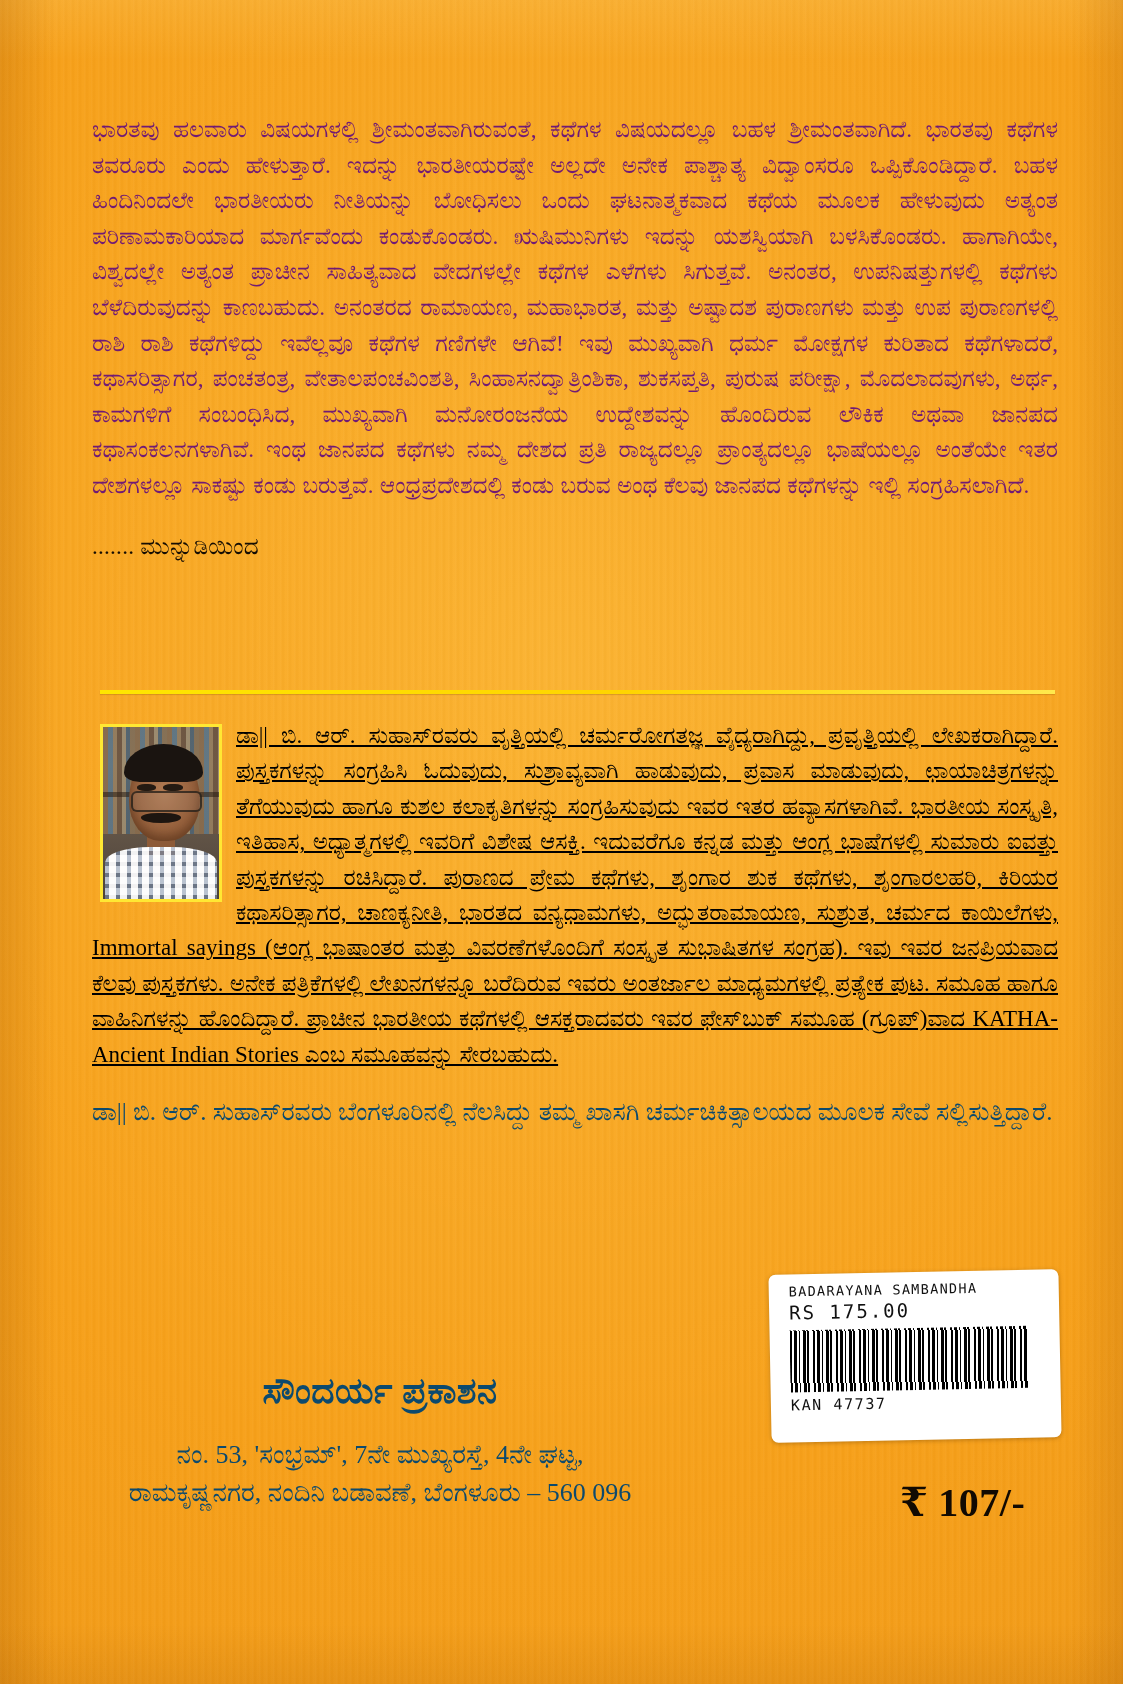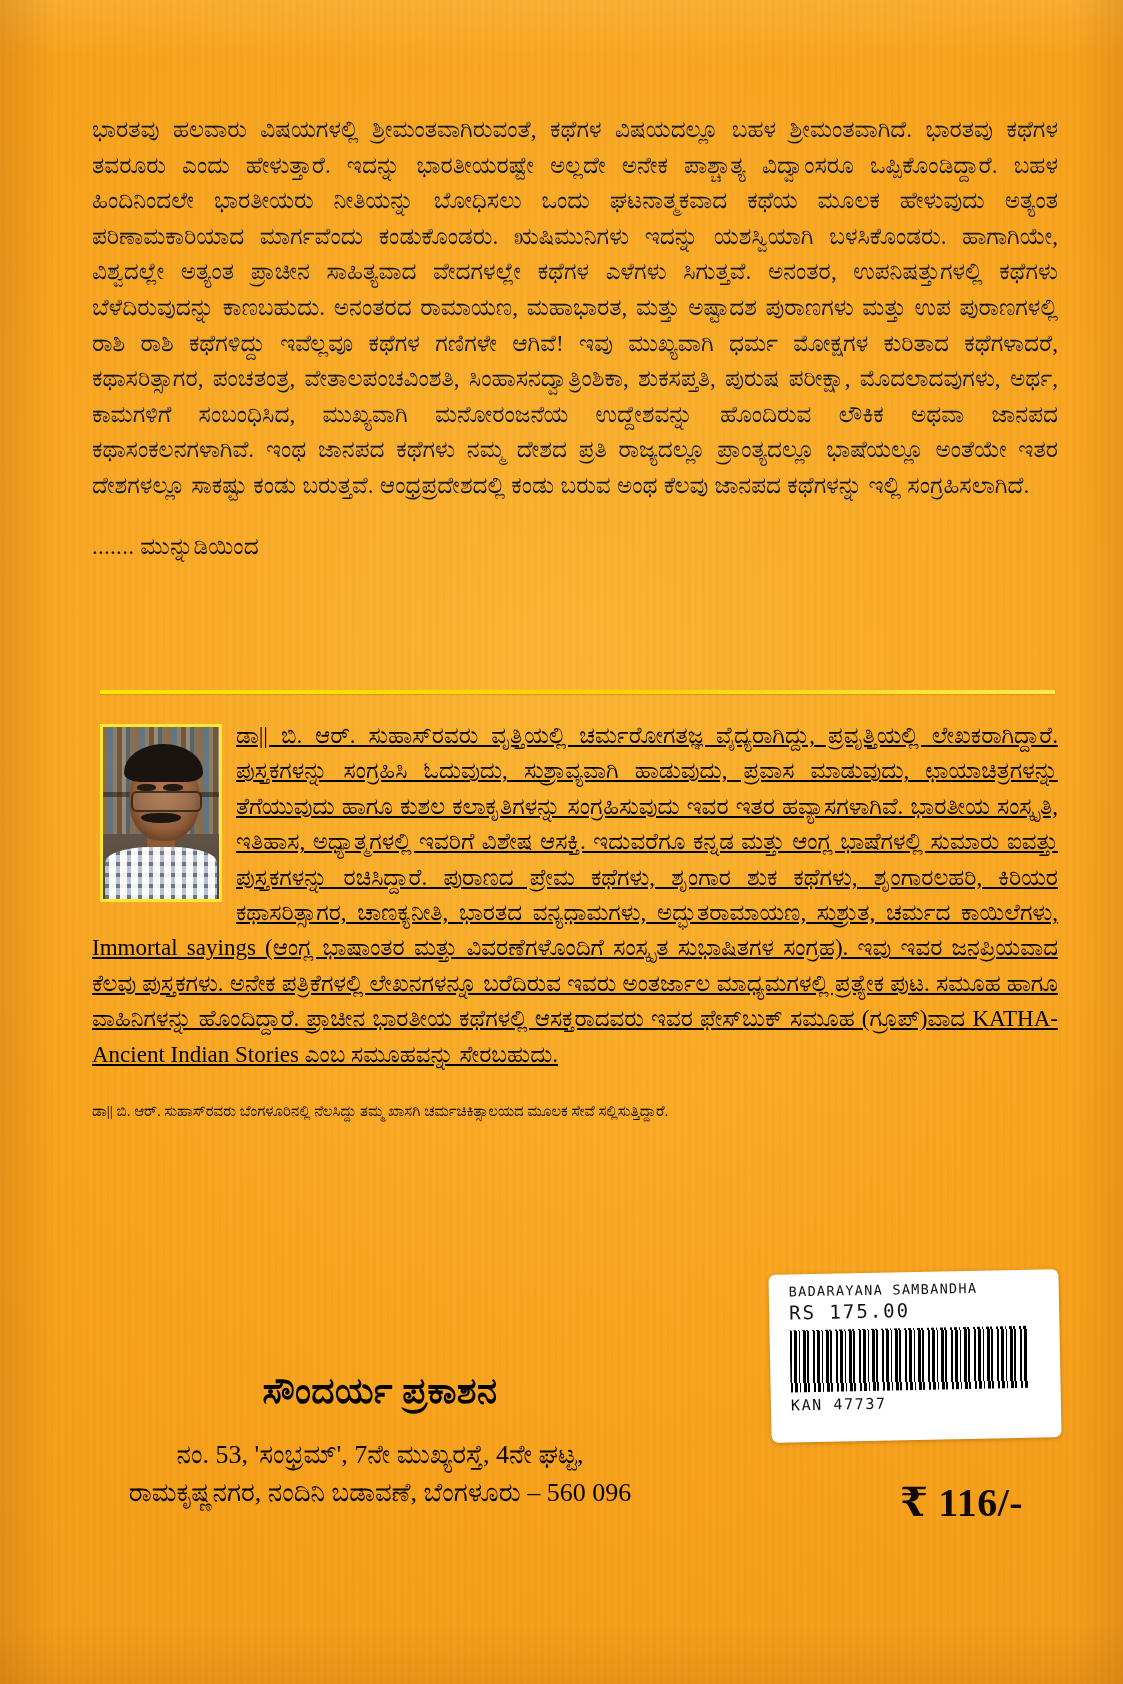--- a/index.html
+++ b/index.html
@@ -58,21 +58,21 @@
   }
 
   
   .intro-block {
     position: absolute;
     left: 92px;
     top: 112px;
     width: 966px;
   }
   .kn-justify {
-    color: #0f172a;
+    color: #701a75;
     font-size: 23.2px;
     line-height: 35.6px;
     text-align: justify;
     text-align-last: justify;
     word-spacing: 0.02em;
     font-weight: 500;
   }
   .kn-justify.last-loose {
     text-align: justify;
     text-align-last: left;
@@ -218,36 +218,36 @@
     line-height: 35.4px;
     text-align: justify;
     text-align-last: justify;
     font-weight: 500;
     text-decoration: underline;
   }
   .bio-text.loose-end { text-align-last: left; }
   .bio-para2 {
     clear: both;
     margin-top: 22px;
-    color: #000000;
-    font-size: 15px;
+    color: #0c4a6e;
+    font-size: 25px;
     line-height: 35.4px;
     text-align: justify;
     text-align-last: left;
     font-weight: 500;
   }
 
   
   .publisher-block {
     position: absolute;
     left: 0;
     top: 1368px;
     width: 760px;
     text-align: center;
-    color: #000000;
+    color: #0c4a6e;
   }
   .pub-name {
     font-size: 36px;
     font-weight: bold;
     line-height: 46px;
     letter-spacing: 0.5px;
   }
   .pub-addr {
     margin-top: 22px;
     font-size: 26px;
@@ -362,21 +362,21 @@
 
   <div class="publisher-block">
     <div class="pub-name">ಸೌಂದರ್ಯ ಪ್ರಕಾಶನ</div>
     <div class="pub-addr">
       <div>ನಂ. 53, 'ಸಂಭ್ರಮ್', 7ನೇ ಮುಖ್ಯರಸ್ತೆ, 4ನೇ ಘಟ್ಟ,</div>
       <div>ರಾಮಕೃಷ್ಣನಗರ, ನಂದಿನಿ ಬಡಾವಣೆ, ಬೆಂಗಳೂರು – 560 096</div>
     </div>
   </div>
 
   <div class="price-tag">
-    <span class="rupee">₹</span><span>116/-</span>
+    <span class="rupee">₹</span><span>107/-</span>
   </div>
 
   <div class="sticker">
     <div class="sticker-line1">BADARAYANA SAMBANDHA</div>
     <div class="sticker-line2">RS  175.00</div>
     <div class="barcode"></div>
     <div class="sticker-line3">KAN   47737</div>
   </div>
 
 </div>

